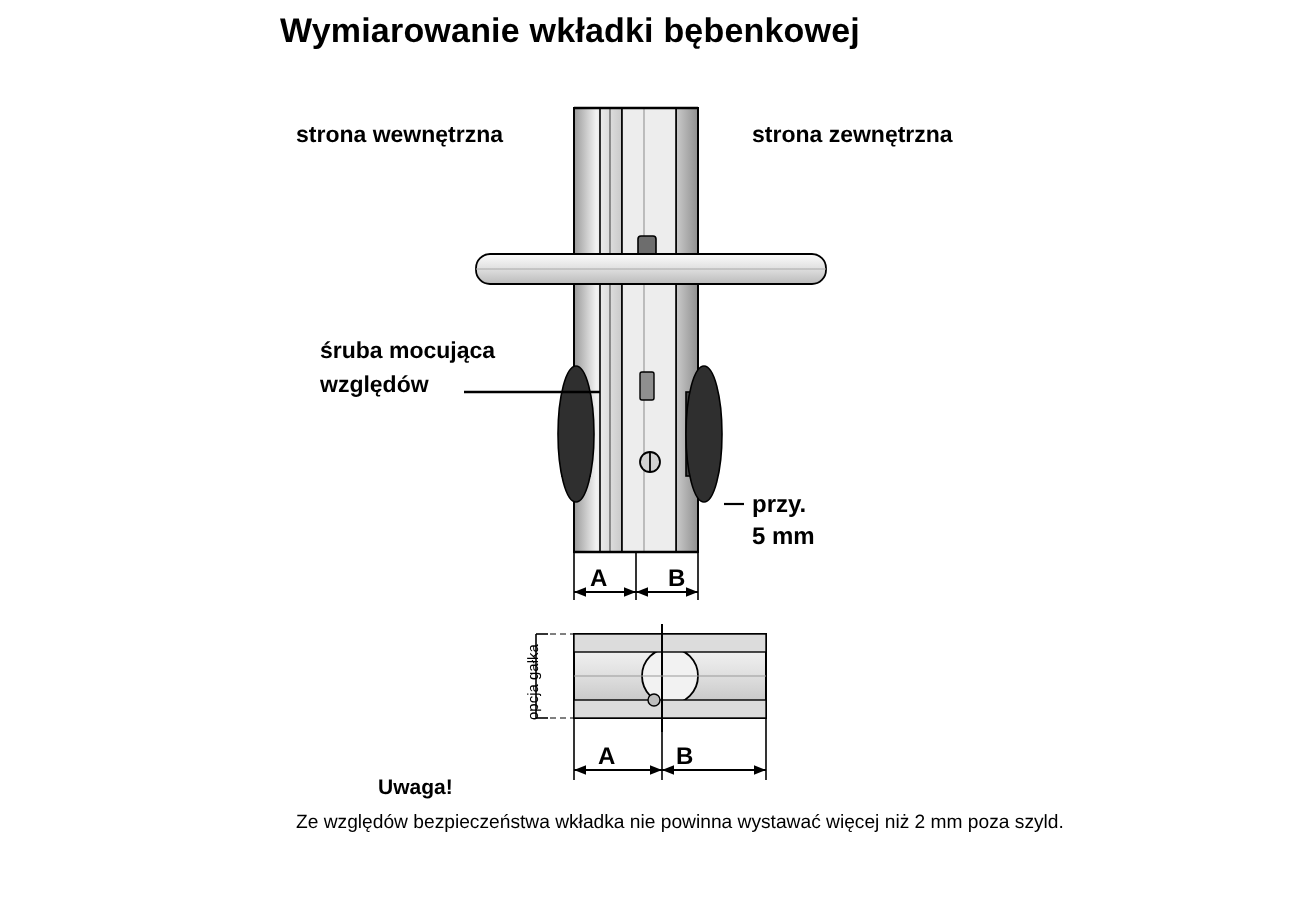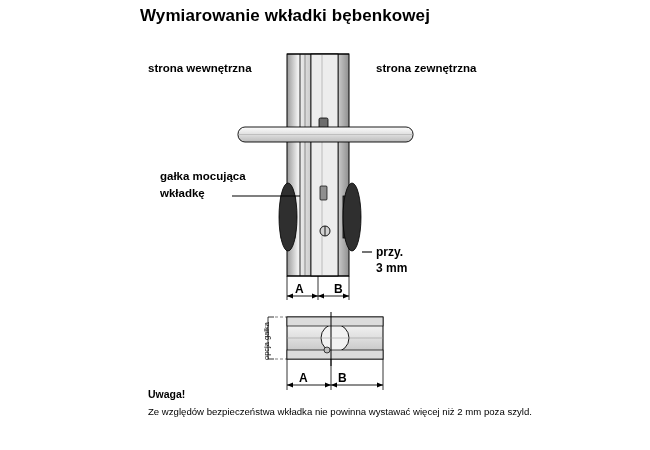--- a/index.html
+++ b/index.html
@@ -65,20 +65,21 @@
     left: 148px;
     top: 386px;
     width: 470px;
     font-size: 9.6px;
     line-height: 1.62;
   }
   .note-title {
     font-weight: bold;
     font-size: 10.5px;
     margin-bottom: 1px;
+    margin-left: 41px;
   }
 
   .dimletter {
     position: absolute;
     font-size: 12px;
     font-weight: bold;
   }
 
   
   svg.overlay {
@@ -93,27 +94,27 @@
 <body>
 
 <div id="stage">
 
   <div class="title">Wymiarowanie wkładki bębenkowej</div>
 
   <div class="lbl lbl-outer">strona zewnętrzna</div>
   <div class="lbl lbl-inner">strona wewnętrzna</div>
 
   <div class="lbl-screw">
-    <span>gałka mocująca</span><br>
-    <span>wkładkę</span>
+    <span>śruba mocująca</span><br>
+    <span>względów</span>
   </div>
 
   <div class="lbl-max">
     <span>przy.</span><br>
-    <span>3 mm</span>
+    <span>5 mm</span>
   </div>
 
   <div class="dimletter" style="left:295px; top:282px;">A</div>
   <div class="dimletter" style="left:334px; top:282px;">B</div>
   <div class="dimletter" style="left:299px; top:371px;">A</div>
   <div class="dimletter" style="left:338px; top:371px;">B</div>
 
   <svg class="overlay" viewBox="0 0 650 450">
     <defs>
       <linearGradient id="gradBodyH" x1="0" y1="0" x2="1" y2="0">

